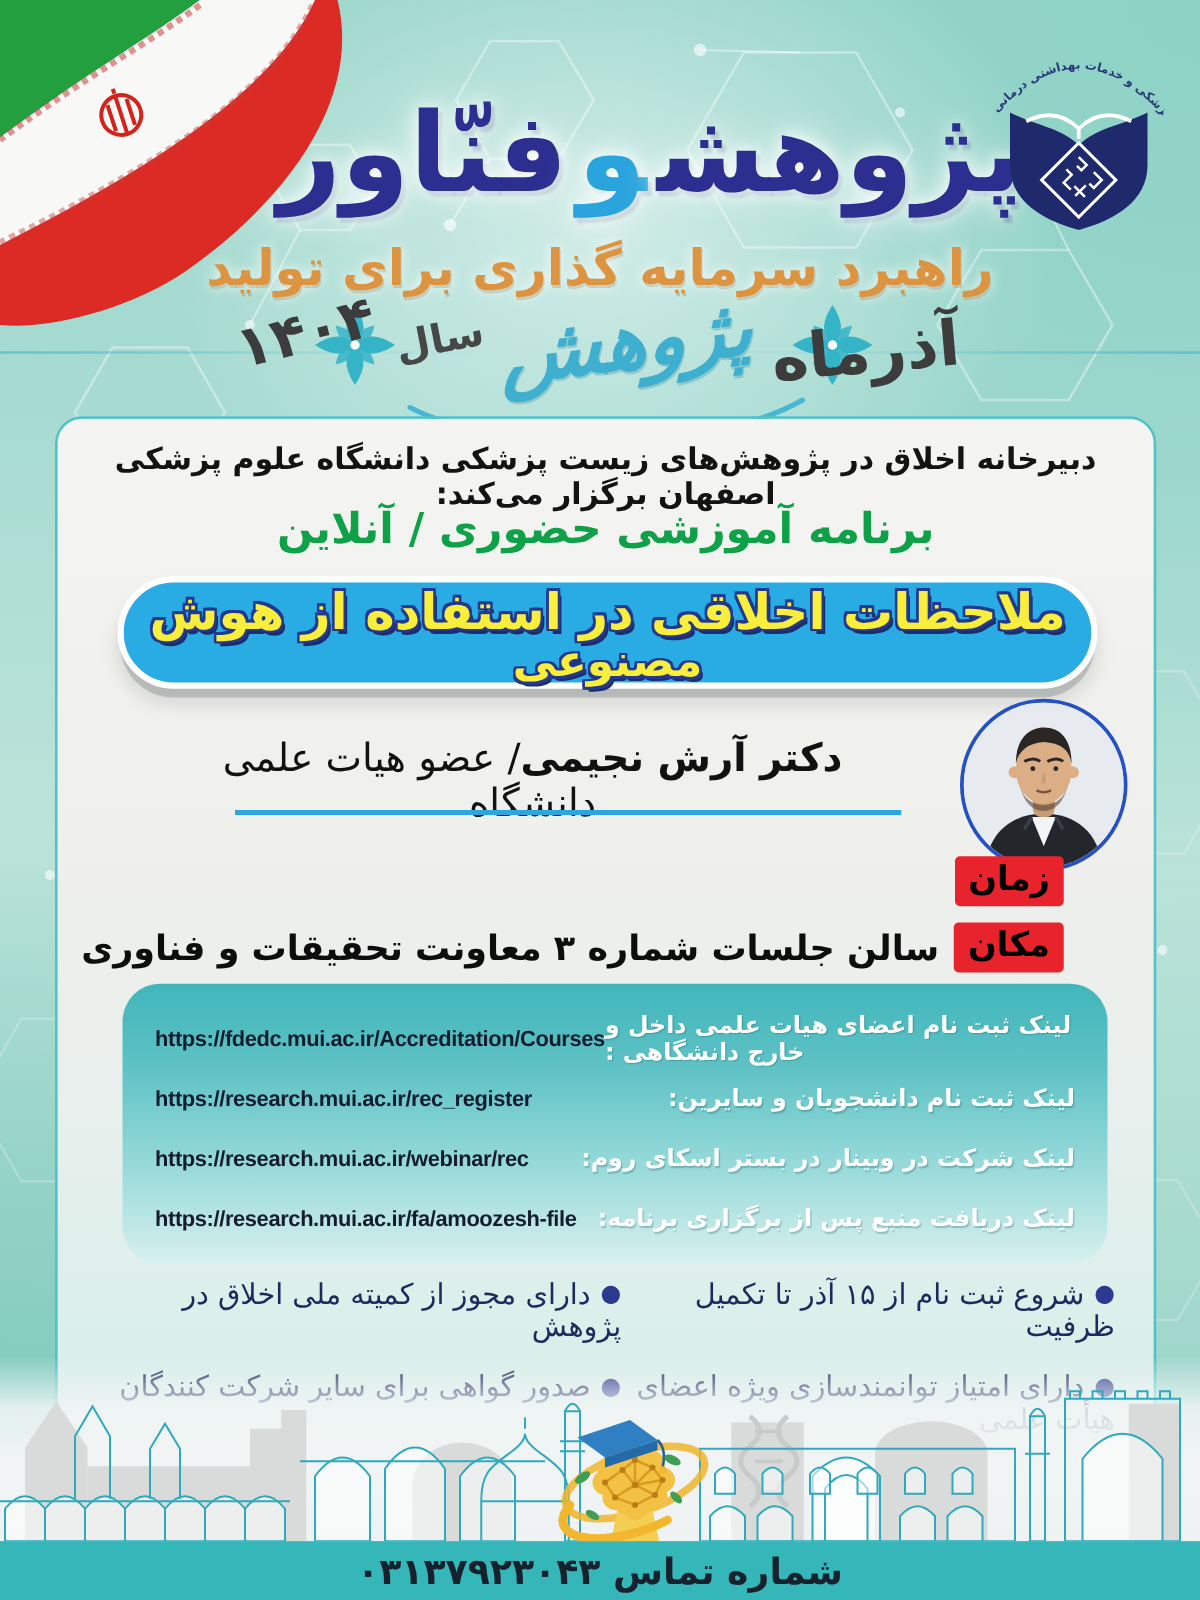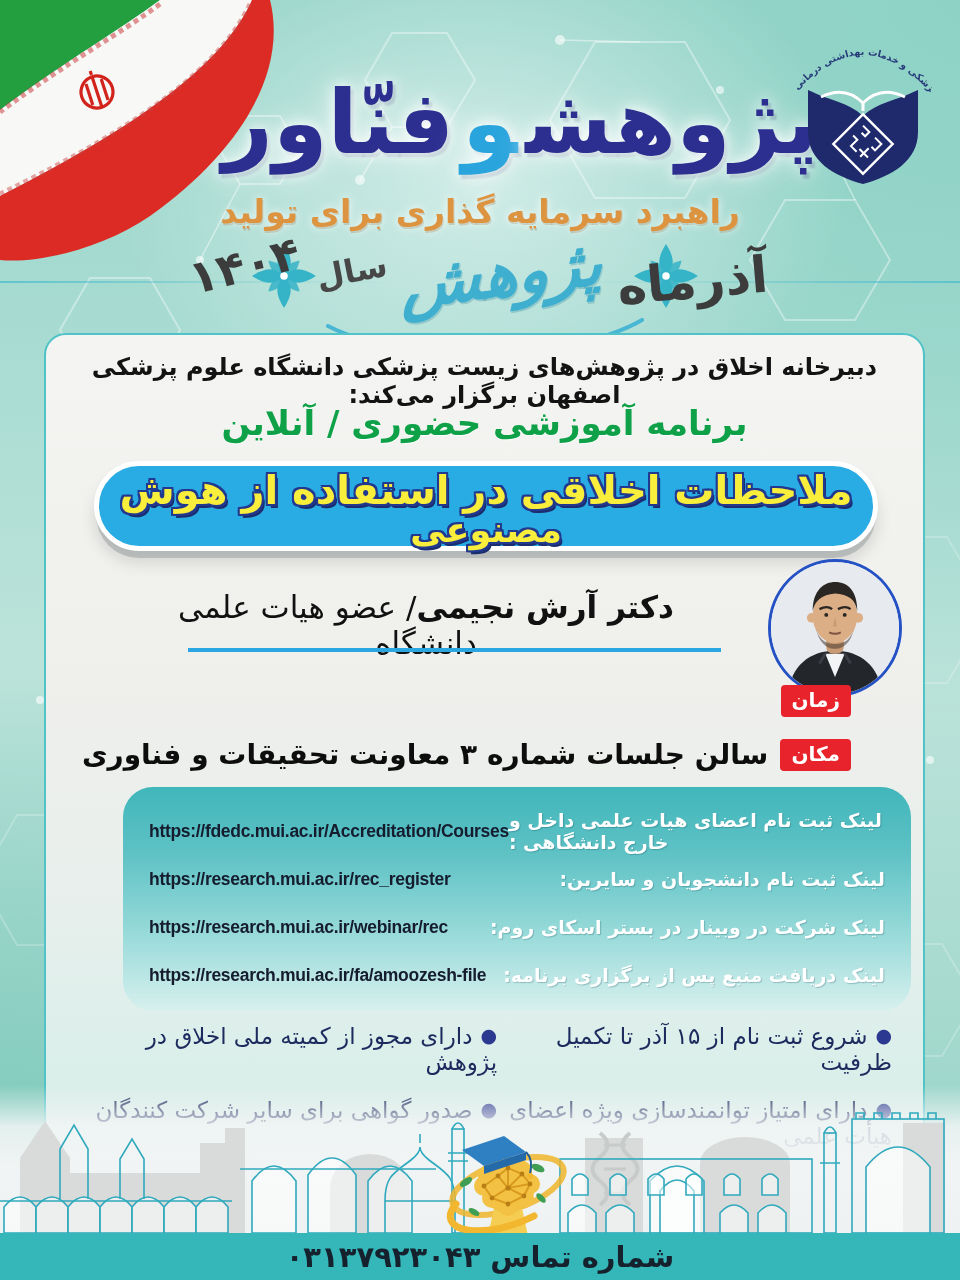--- a/index.html
+++ b/index.html
@@ -18,21 +18,21 @@
   .hexes{left:0;top:0;z-index:0;}
   
   .flag{left:0;top:0;z-index:3;}
   .uni-logo{left:788px;top:12px;width:150px;height:180px;z-index:3;}
   
   .title{left:0;right:0;top:48px;height:150px;text-align:center;z-index:2;
     font-size:88px;font-weight:bold;line-height:150px;color:#2c2f90;direction:rtl;
     text-shadow:0 0 14px rgba(255,255,255,.95),0 0 30px rgba(255,255,255,.85),3px 4px 2px rgba(30,40,100,.25);}
   .title .conj{color:#2aa4dd;margin:0 8px;}
   .subtitle{left:0;right:0;top:192px;text-align:center;z-index:2;direction:rtl;
-    font-size:33px;font-weight:bold;color:#dd9440;
+    font-size:40px;font-weight:bold;color:#dd9440;
     text-shadow:0 0 10px rgba(255,255,255,.9),1px 2px 0 rgba(120,70,10,.25);}
   
   .callig-line{left:0;right:0;top:281px;height:2px;z-index:1;
     background:linear-gradient(90deg,rgba(80,190,205,.8),rgba(80,190,205,.15) 28%,rgba(80,190,205,0) 42%,rgba(80,190,205,0) 58%,rgba(80,190,205,.15) 72%,rgba(80,190,205,.8));}
   .ornament{width:68px;height:68px;top:242px;z-index:2;}
   .orn-left{left:250px;} .orn-right{left:632px;}
   .callig{left:150px;width:660px;top:226px;height:110px;z-index:2;direction:rtl;
     display:flex;justify-content:center;align-items:center;gap:6px;}
   .callig .month{font-size:50px;color:#3c3c3c;font-weight:bold;transform:rotate(-5deg);}
   .callig .research{font-size:64px;color:#3fafcf;font-weight:bold;font-style:italic;
@@ -58,26 +58,26 @@
   .speaker-name{left:80px;top:254px;width:600px;text-align:center;direction:rtl;
     font-size:31px;color:#111;}
   .speaker-name .nb{font-weight:bold;}
   .speaker-name .nr{font-weight:normal;}
   .name-line{left:142px;top:313px;width:533px;height:4px;background:#2aa7e3;}
   .photo{left:722px;top:224px;width:134px;height:138px;border:3px solid #2451c4;
     border-radius:50%;overflow:hidden;background:#e9ecf0;}
   .info-row{right:72px;direction:rtl;display:flex;align-items:center;gap:12px;
     font-size:28px;font-weight:bold;color:#0d0d0d;white-space:nowrap;}
   .row-time{top:350px;} .row-place{top:403px;}
-  .red-badge{background:#e8232b;color:#ffffff;font-size:20px;font-weight:bold;
+  .red-badge{background:#e8232b;color:#000000;font-size:27px;font-weight:bold;
     padding:3px 11px 5px;border-radius:4px;line-height:1.2;}
   
   .links{left:52px;top:452px;width:788px;height:224px;border-radius:30px;
     background:linear-gradient(180deg,#40b6bb 0%,#5fc2c5 30%,#9cdcdb 68%,#d7f0ee 100%);
-    padding:24px 26px 0;margin-left:25px;}
+    padding:24px 26px 0;}
   .link-row{display:flex;justify-content:space-between;align-items:center;height:40px;margin-bottom:8px;}
   .link-url{direction:ltr;font-family:"Liberation Sans","DejaVu Sans",sans-serif;
     font-size:17.5px;font-weight:bold;letter-spacing:-.3px;color:#141c2e;}
   .link-label{direction:rtl;font-size:19px;font-weight:bold;color:#ffffff;
     text-shadow:1px 1px 1px rgba(0,60,70,.25);text-align:left;}
   
   .notes{left:40px;top:688px;width:806px;direction:rtl;display:grid;
     grid-template-columns:49% 51%;row-gap:22px;}
   .note{font-size:23px;font-weight:normal;color:#1c2a5e;text-align:right;direction:rtl;}
   .note .dot{color:#2b3990;font-size:19px;margin-left:8px;vertical-align:2px;}

